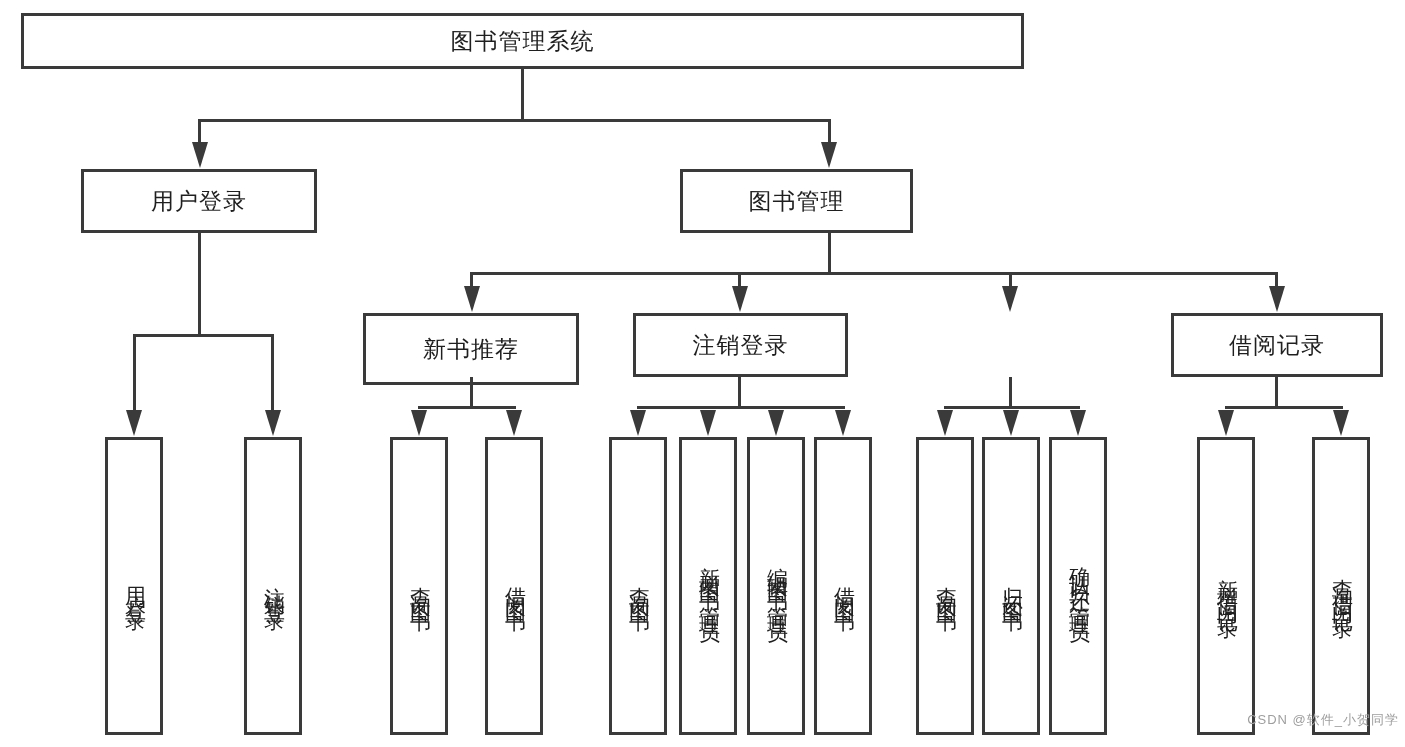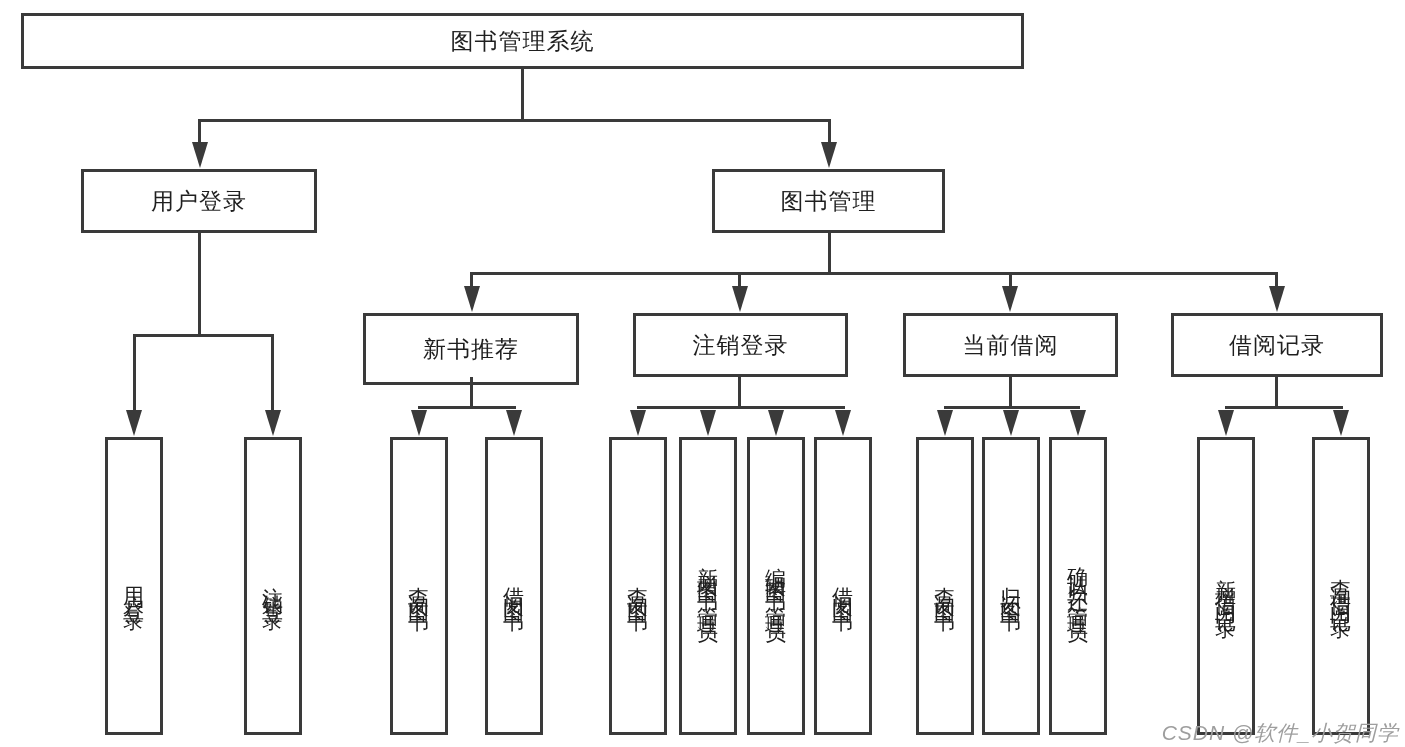--- a/index.html
+++ b/index.html
@@ -18,61 +18,60 @@
   }
   .box {
     position: absolute;
     box-sizing: border-box;
     border: 3px solid var(--line);
     background: #ffffff;
     color: var(--text);
     display: flex;
     align-items: center;
     justify-content: center;
+    font-family: Liberation Mono, monospace;
   }
   .h-label { font-size: 23px; letter-spacing: 1px; white-space: nowrap; }
   .v-box {
     writing-mode: vertical-rl;
     text-orientation: mixed;
     font-size: 21px;
     letter-spacing: 8px;
     line-height: 1;
   }
   .line { position: absolute; background: var(--line); }
   .arrow {
     position: absolute;
     width: 0; height: 0;
     border-left: 8px solid transparent;
     border-right: 8px solid transparent;
     border-top: 26px solid var(--line);
   }
   .watermark {
     position: absolute;
     right: 6px;
-    bottom: 0;
-    font-size: 21px;
+    bottom: 18px;
+    font-size: 13px;
     letter-spacing: 1px;
     color: var(--wm);
     white-space: nowrap;
-    font-style: italic;
   }
 </style>
 </head>
 <body>
 
 <div id="canvas">
 
   <div class="box h-label" style="left:21px; top:13px; width:1003px; height:56px">图书管理系统</div>
 
   <div class="box h-label" style="left:81px; top:169px; width:236px; height:64px">用户登录</div>
-  <div class="box h-label" style="left:712px; top:169px; width:233px; height:64px">图书管理</div>
+  <div class="box h-label" style="left:680px; top:169px; width:233px; height:64px">图书管理</div>
 
   <div class="box h-label" style="left:363px; top:313px; width:216px; height:72px">新书推荐</div>
   <div class="box h-label" style="left:633px; top:313px; width:215px; height:64px">注销登录</div>
-  <div class="box h-label" style="left:903px; top:313px; width:215px; height:64px">当前借阅</div>
   <div class="box h-label" style="left:1171px; top:313px; width:212px; height:64px">借阅记录</div>
 
   <div class="box v-box" style="left:105px; top:437px; width:58px; height:298px">用户登录</div>
   <div class="box v-box" style="left:244px; top:437px; width:58px; height:298px">注销登录</div>
   <div class="box v-box" style="left:390px; top:437px; width:58px; height:298px">查询图书</div>
   <div class="box v-box" style="left:485px; top:437px; width:58px; height:298px">借阅图书</div>
   <div class="box v-box" style="left:609px; top:437px; width:58px; height:298px">查询图书</div>
   <div class="box v-box" style="left:679px; top:437px; width:58px; height:298px">新增图书（管理员）</div>
   <div class="box v-box" style="left:747px; top:437px; width:58px; height:298px">编辑图书（管理员）</div>
   <div class="box v-box" style="left:814px; top:437px; width:58px; height:298px">借阅图书</div>

